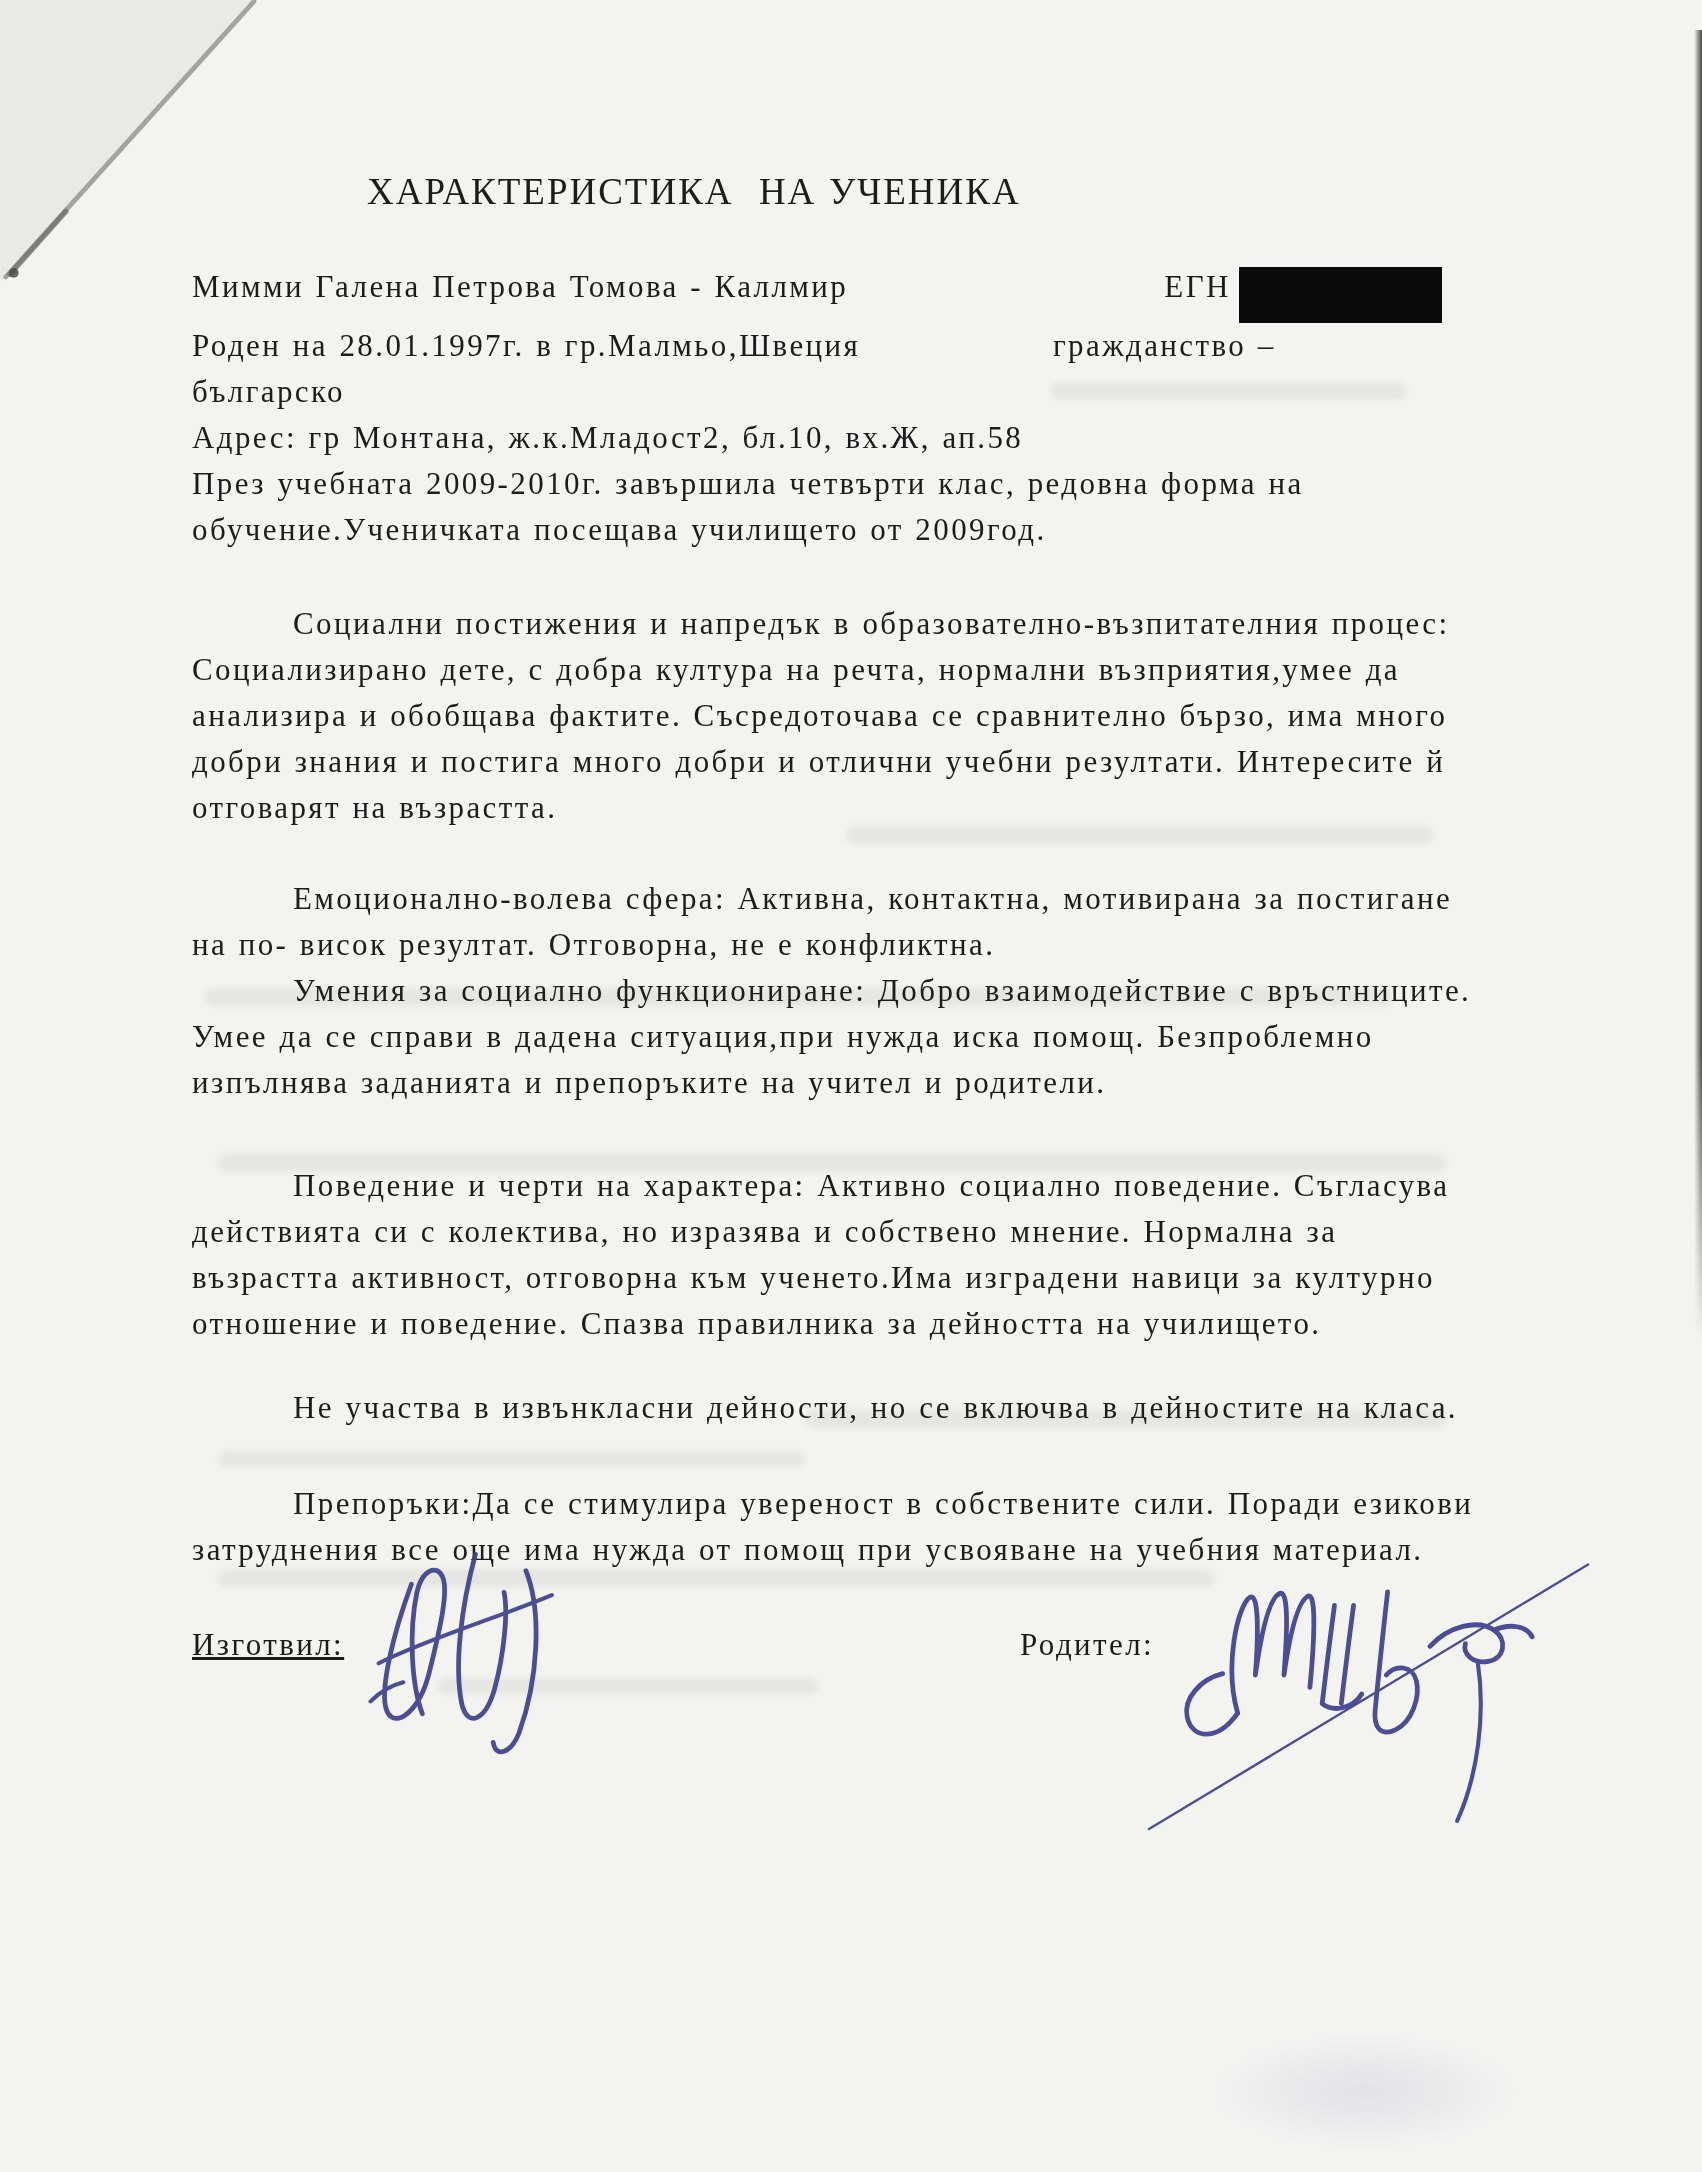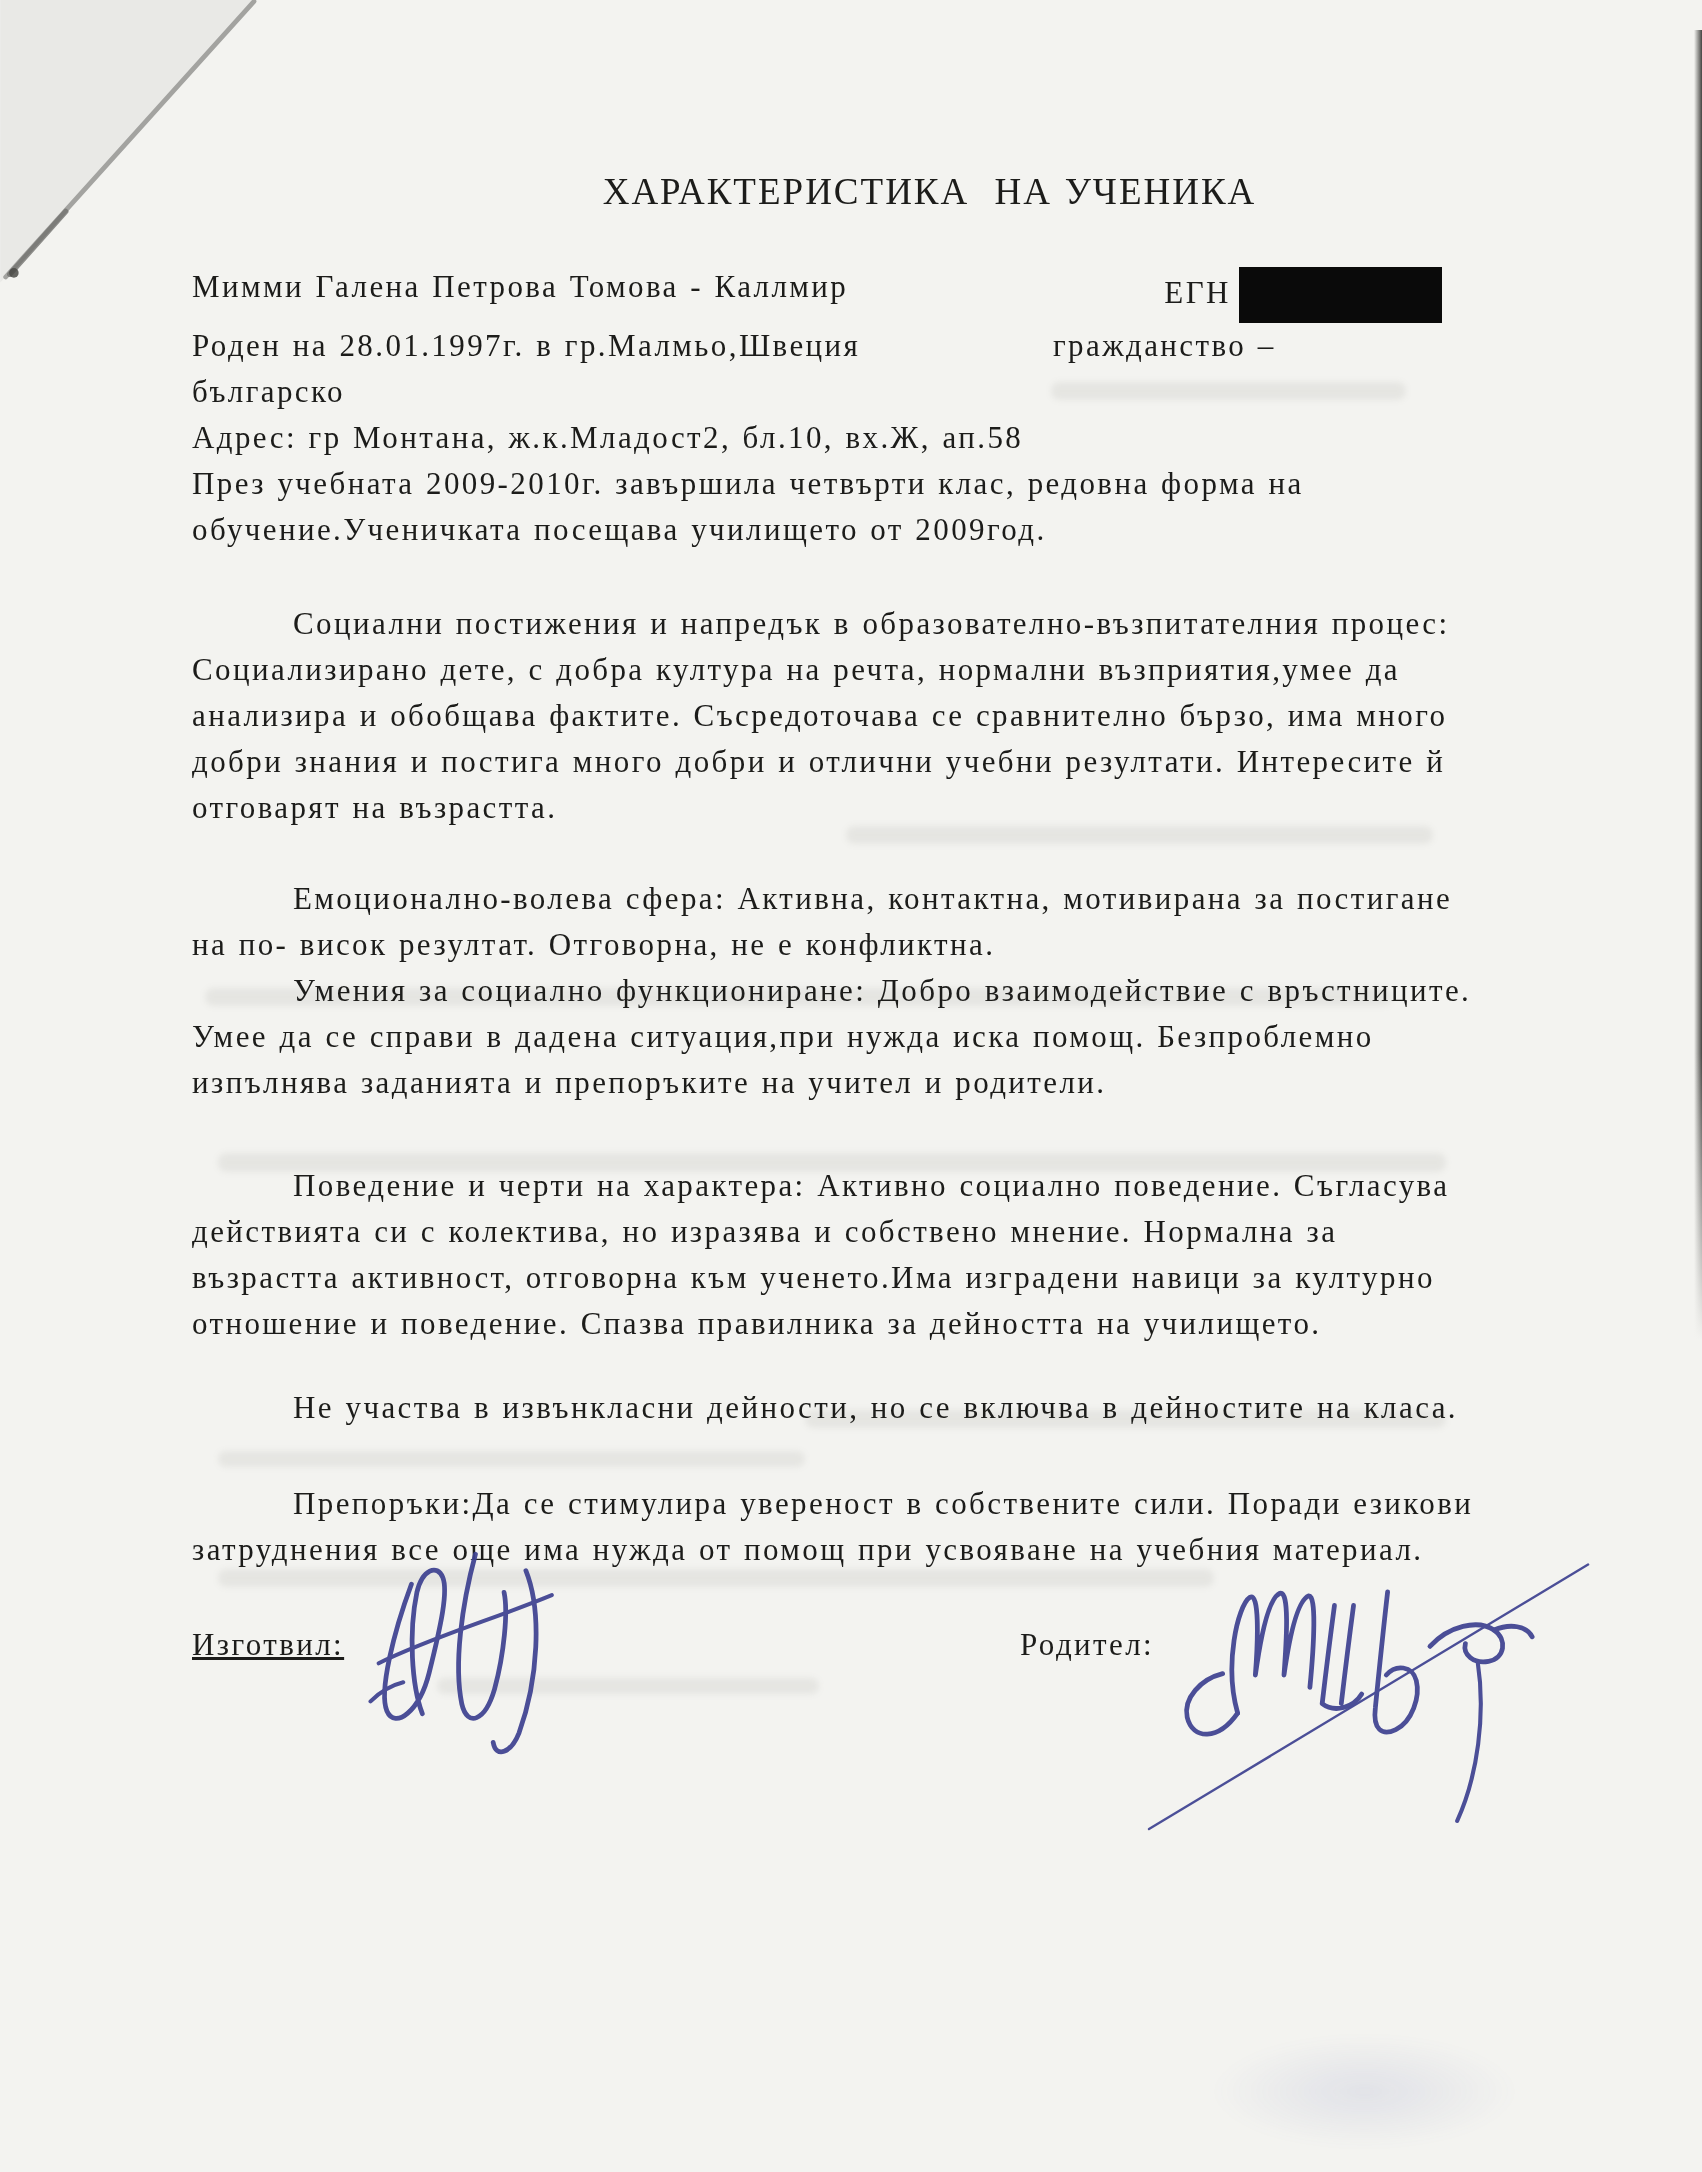--- a/index.html
+++ b/index.html
@@ -27,25 +27,25 @@
   .ghost-blue{
     position:absolute;left:1153px;top:2013px;width:423px;height:157px;
     background:radial-gradient(closest-side,rgba(70,80,160,.10),rgba(70,80,160,0) 72%);
     filter:blur(4.1px);
   }
   .content{
     position:absolute;left:192px;top:169px;width:1300px;
     font-size:31px;line-height:46px;letter-spacing:2.4px;word-spacing:1.4px;
   }
   .title{
-    font-size:37px;letter-spacing:2px;padding-left:175px;white-space:pre;font-weight:400;text-align:center;
+    font-size:37px;letter-spacing:2px;padding-left:175px;white-space:pre;font-weight:400;
   }
   .info{margin-top:49px;}
   .row-name{display:flex;align-items:flex-start;}
-  .egn-group{margin-left:auto;margin-right:50px;display:flex;align-items:center;gap:8.2px;}
+  .egn-group{margin-left:auto;margin-right:50px;display:flex;align-items:flex-start;gap:8.2px;}
   .redaction{width:203px;height:56px;background:#0a0a0a;margin-top:2.7px;}
   .row-birth{position:relative;}
   .citizenship-label{position:absolute;left:861px;top:0;}
   .para{text-indent:101px;}
   .p1{margin-top:48px;}
   .p2{margin-top:45px;}
   .p3{}
   .p4{margin-top:57px;font-family:Liberation Serif, serif;}
   .p5{margin-top:38px;}
   .p6{margin-top:50px;}

